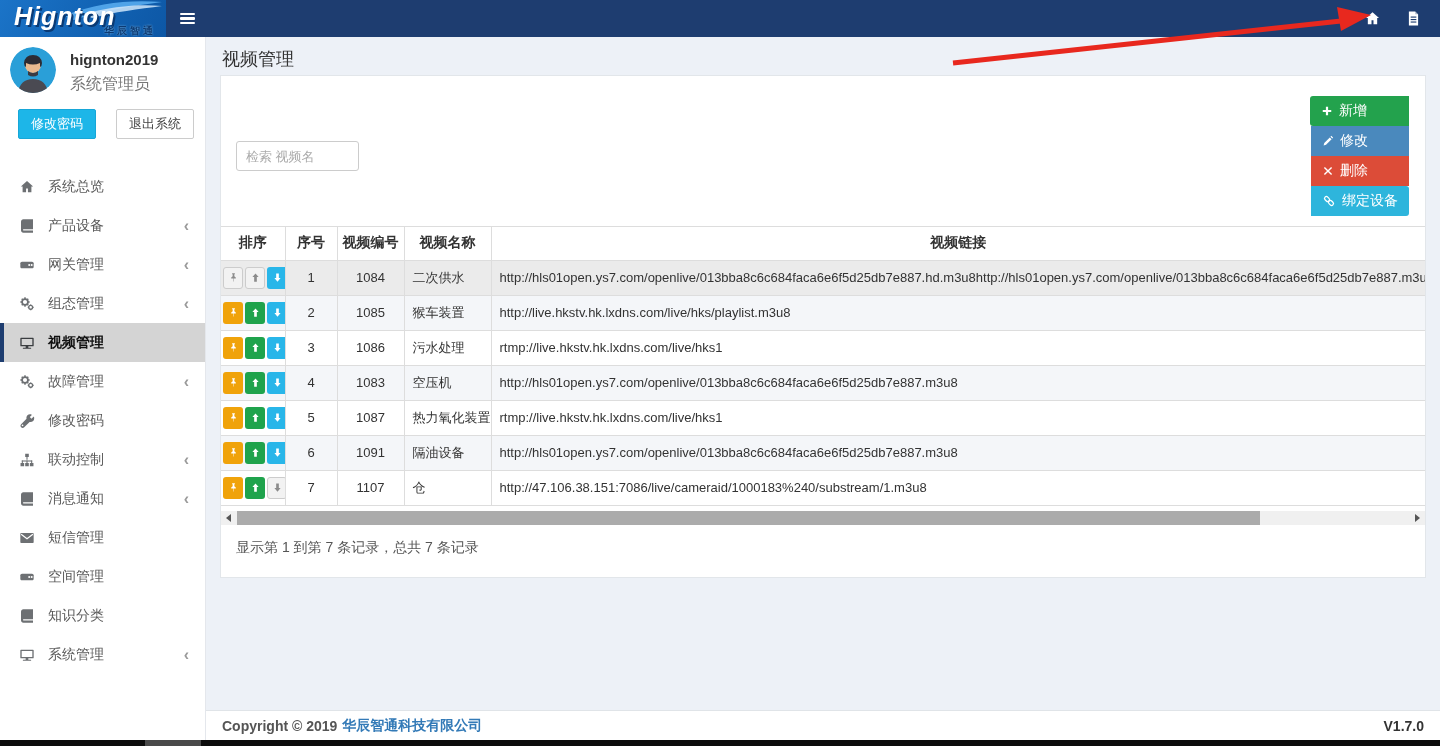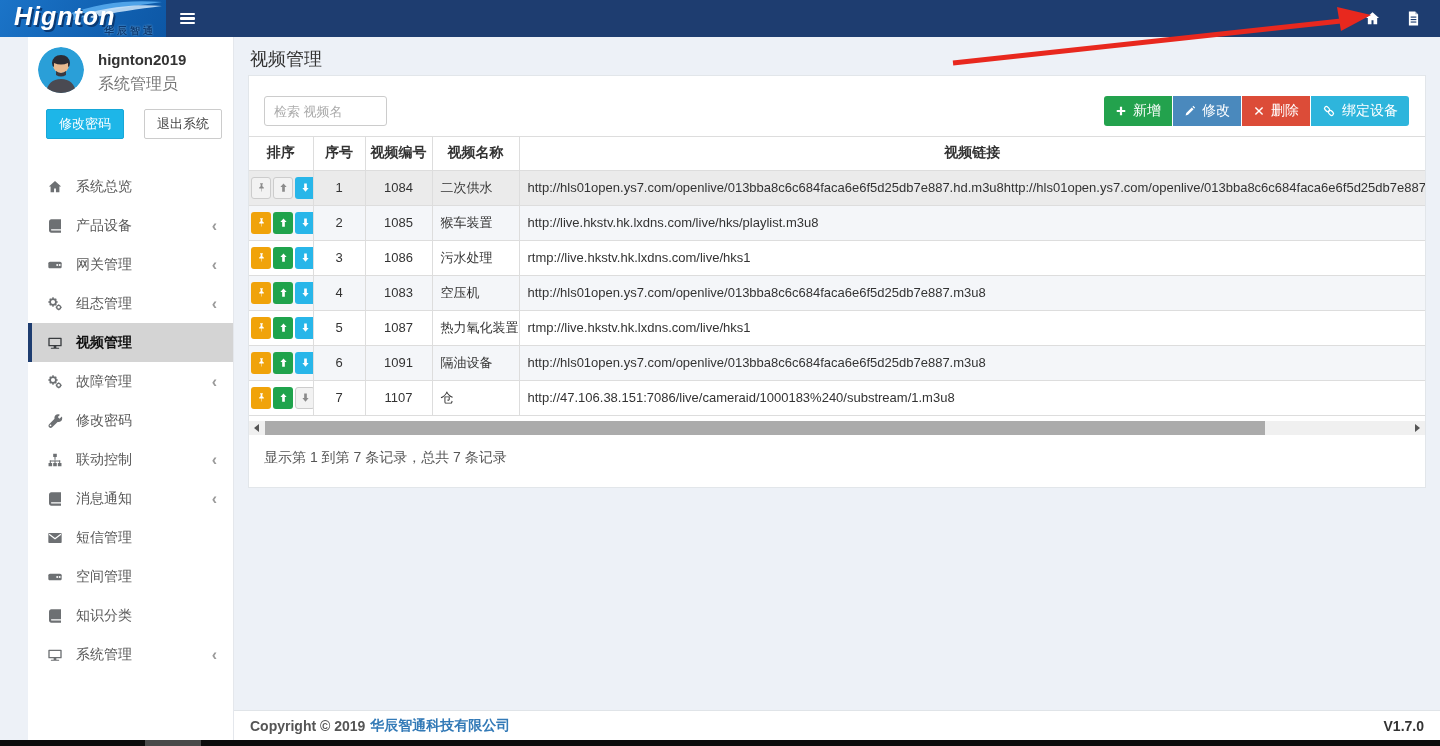--- a/index.html
+++ b/index.html
@@ -14,21 +14,21 @@
     color:#fff; letter-spacing:1px; text-shadow:2px 2px 0 #0a3a74; }
   .logo-sub { position:absolute; left:104px; top:24px; font-size:10px; font-weight:bold; color:#0d3a72;
     letter-spacing:3px; text-shadow:0 0 2px #7db9e8; }
   .logo-swoosh { position:absolute; right:2px; top:0; }
   .tb-menu { display:flex; align-items:center; padding:0 14px; cursor:pointer; }
   .tb-menu .bar { display:block; width:15px; height:2.5px; background:#fff; margin:2px 0; border-radius:1px; }
   .tb-right { margin-left:auto; display:flex; align-items:center; gap:24px; padding-right:18px; }
   .tb-icon { width:17px; height:17px; fill:#fff; cursor:pointer; }
 
   
-  .frame { display:flex; height:703px;padding-left:28px; }
+  .frame { display:flex; height:703px; }
   .sidebar { width:206px; flex:none; background:#ffffff; border-right:1px solid #e4e7ec; position:relative; }
   .main { flex:1; display:flex; flex-direction:column; background:#edf1f7; min-width:0; }
 
   
   .userbox { padding:10px 10px 14px 10px; }
   .user-top { display:flex; align-items:flex-start; }
   .avatar { width:46px; height:46px; border-radius:50%; overflow:hidden; flex:none; }
   .user-meta { margin-left:14px; padding-top:4px; }
   .user-name { font-size:15px; font-weight:bold; color:#333; }
   .user-role { font-size:16px; color:#777; margin-top:6px; }
@@ -52,21 +52,21 @@
   
   .page-head { height:38px; display:flex; align-items:center; padding:6px 0 0 16px; }
   .page-title { font-size:18px; color:#333; }
 
   
   .panel { background:#fff; border:1px solid #e2e6ea; margin:0 14px; padding:20px 0 10px 0; }
   .toolbar { display:flex; align-items:center; padding:0 1px 0 15px; }
   .search-input { width:123px; height:30px; border:1px solid #ccc; border-radius:3px; padding:0 9px;
     font-size:13px; color:#333; outline:none; }
   .search-input::placeholder { color:#aaa; }
-  .tool-btns { margin-left:auto; display:flex; padding-right:15px; }
+  .tool-btns { margin-left:auto; display:flex; padding-right:15px;flex-direction:column; }
   .tbtn { display:inline-flex; align-items:center; gap:6px; height:30px; padding:0 11px; border:none;
     color:#fff; font-size:14px; cursor:pointer; }
   .tbtn svg { width:12px; height:12px; fill:#fff; }
   .tbtn-add  { background:#23a24d; border-radius:3px 0 0 3px; }
   .tbtn-edit { background:#4a89bd; }
   .tbtn-del  { background:#dc4c38; }
   .tbtn-bind { background:#2eb5dc; border-radius:0 3px 3px 0; }
   .tbtn + .tbtn { margin-left:1px; }
 
   

